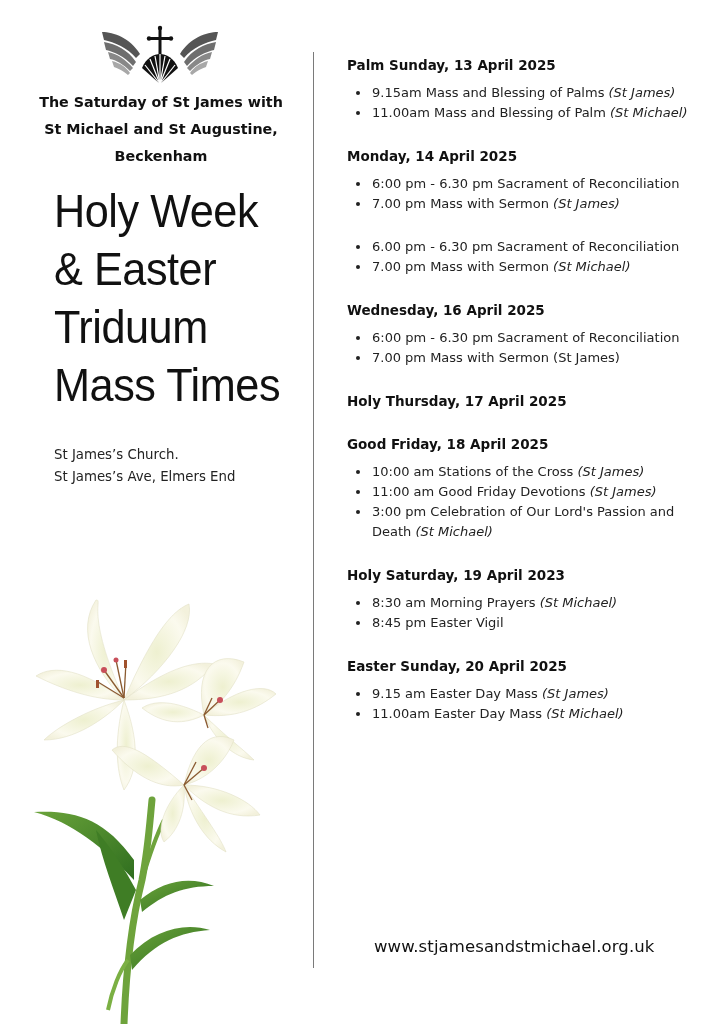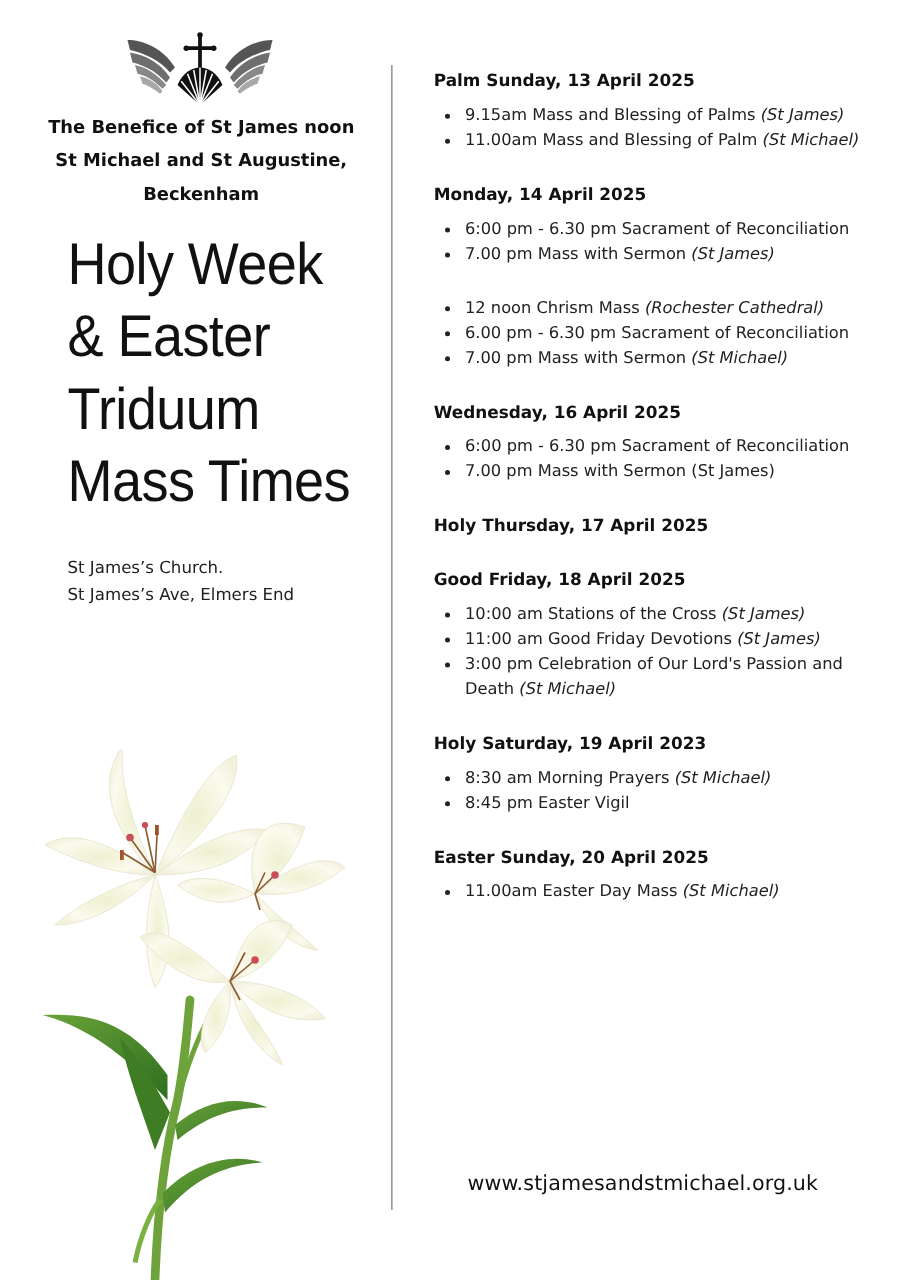--- a/index.html
+++ b/index.html
@@ -60,21 +60,21 @@
       <line x1="60" y1="60" x2="55" y2="32"></line>
       <line x1="60" y1="60" x2="60" y2="30"></line>
       <line x1="60" y1="60" x2="65" y2="32"></line>
       <line x1="60" y1="60" x2="70" y2="35"></line>
       <line x1="60" y1="60" x2="75" y2="41"></line>
     </g>
   </g>
 </svg>
 
 <div class="benefice">
-  <div>The Benefice of St James noon</div>
+  <div>The Saturday of St James with</div>
   <div>St Michael and St Augustine,</div>
   <div>Beckenham</div>
 </div>
 
 <div class="title">
   <div>Holy Week</div>
   <div>&amp; Easter</div>
   <div>Triduum</div>
   <div>Mass Times</div>
 </div>
@@ -168,21 +168,20 @@
     </div>
     <div class="day">
       <div class="day-heading">Monday, 14 April 2025</div>
       <ul class="items">
         <li class="item"><span>6:00 pm - 6.30 pm Sacrament of Reconciliation</span><span class="place"></span></li>
         <li class="item"><span>7.00 pm Mass with Sermon </span><span class="place">(St James)</span></li>
       </ul>
     </div>
     <div class="day">
       <ul class="items">
-        <li class="item"><span>12 noon Chrism Mass </span><span class="place">(Rochester Cathedral)</span></li>
         <li class="item"><span>6.00 pm - 6.30 pm Sacrament of Reconciliation</span><span class="place"></span></li>
         <li class="item"><span>7.00 pm Mass with Sermon </span><span class="place">(St Michael)</span></li>
       </ul>
     </div>
     <div class="day">
       <div class="day-heading">Wednesday, 16 April 2025</div>
       <ul class="items">
         <li class="item"><span>6:00 pm - 6.30 pm Sacrament of Reconciliation</span><span class="place"></span></li>
         <li class="item"><span>7.00 pm Mass with Sermon (St James)</span><span class="place"></span></li>
       </ul>
@@ -201,18 +200,19 @@
     <div class="day">
       <div class="day-heading">Holy Saturday, 19 April 2023</div>
       <ul class="items">
         <li class="item"><span>8:30 am Morning Prayers </span><span class="place">(St Michael)</span></li>
         <li class="item"><span>8:45 pm Easter Vigil</span><span class="place"></span></li>
       </ul>
     </div>
     <div class="day">
       <div class="day-heading">Easter Sunday, 20 April 2025</div>
       <ul class="items">
+        <li class="item"><span>9.15 am Easter Day Mass </span><span class="place">(St James)</span></li>
         <li class="item"><span>11.00am Easter Day Mass </span><span class="place">(St Michael)</span></li>
       </ul>
     </div>
   </div>
 
 <div class="website">www.stjamesandstmichael.org.uk</div>
 
 </body></html>

